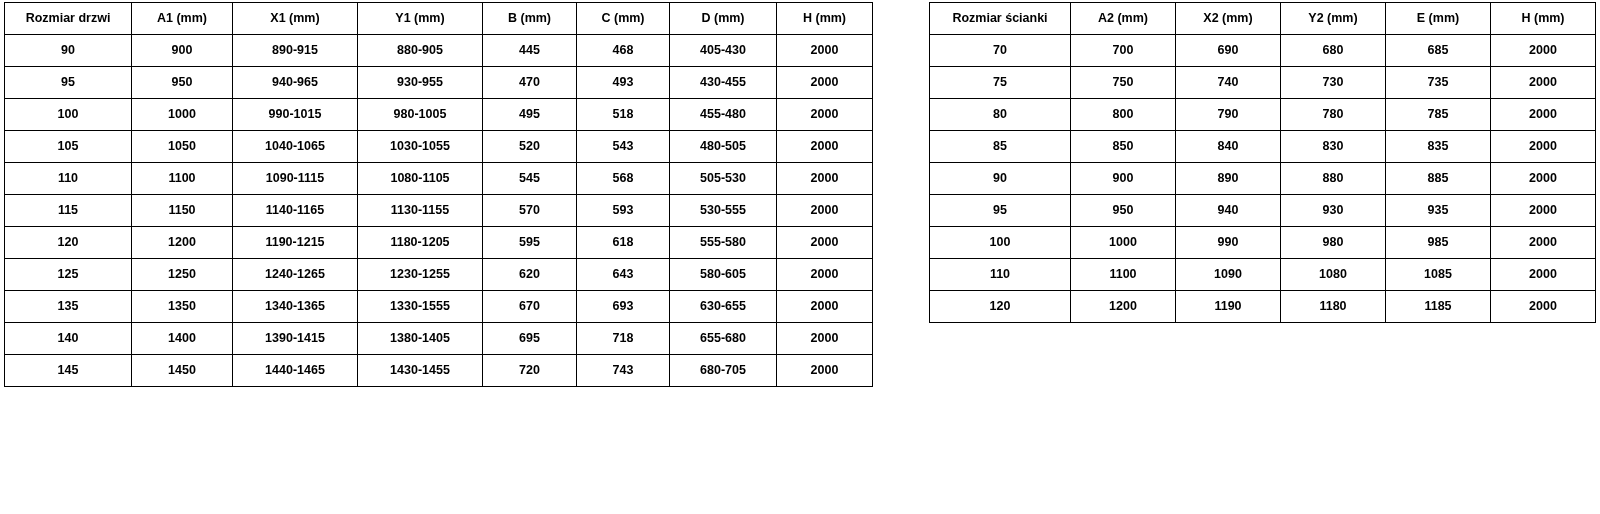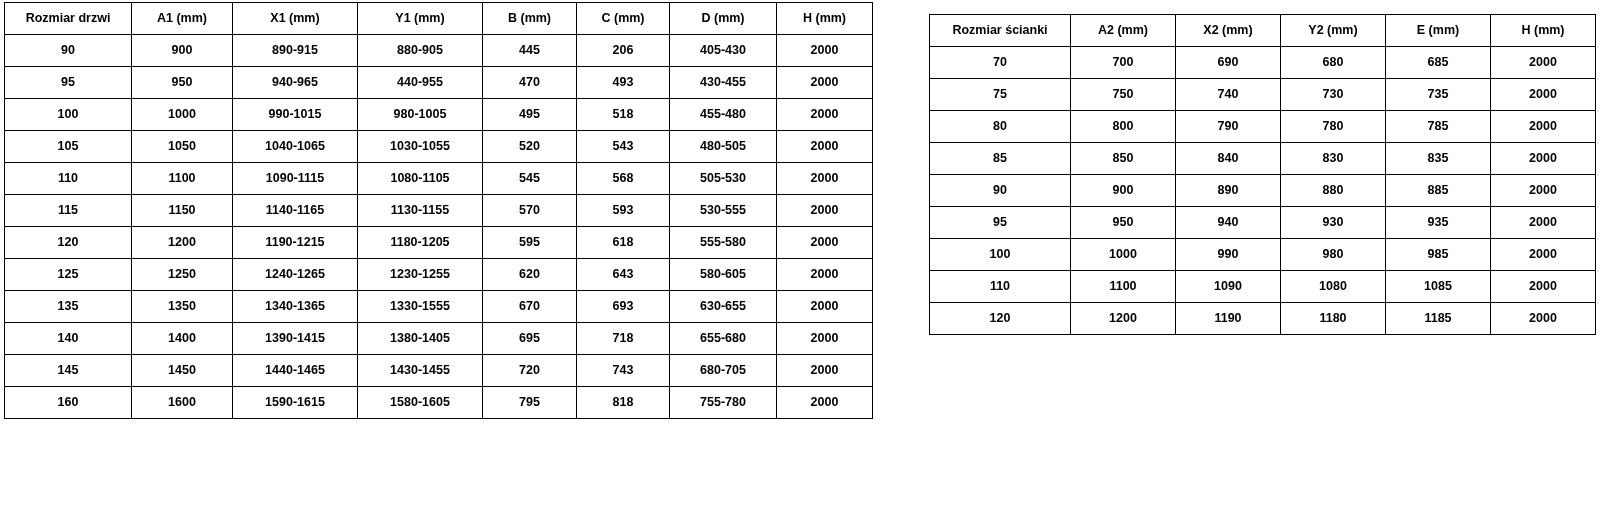--- a/index.html
+++ b/index.html
@@ -17,21 +17,21 @@
   .page {
     position: relative;
     width: 1600px;
     height: 514px;
   }
   .table-wrap {
     position: absolute;
     top: 0;
   }
   #doors-wrap { left: 4px; top: 2px; }
-  #walls-wrap { left: 929px; top: 14px; }
+  #walls-wrap { left: 929px; top: 2px; }
 
   table.data-table {
     border-collapse: collapse;
     table-layout: fixed;
   }
   table.data-table td,
   table.data-table th {
     border: 1px solid #000000;
     text-align: center;
     vertical-align: middle;
@@ -96,29 +96,29 @@
           <th>H (mm)</th>
         </tr>
       </thead>
       <tbody>
         <tr>
           <td>90</td>
           <td>900</td>
           <td>890-915</td>
           <td>880-905</td>
           <td>445</td>
-          <td>206</td>
+          <td>468</td>
           <td>405-430</td>
           <td>2000</td>
         </tr>
         <tr>
           <td>95</td>
           <td>950</td>
           <td>940-965</td>
-          <td>440-955</td>
+          <td>930-955</td>
           <td>470</td>
           <td>493</td>
           <td>430-455</td>
           <td>2000</td>
         </tr>
         <tr>
           <td>100</td>
           <td>1000</td>
           <td>990-1015</td>
           <td>980-1005</td>
@@ -198,30 +198,20 @@
           <td>2000</td>
         </tr>
         <tr>
           <td>145</td>
           <td>1450</td>
           <td>1440-1465</td>
           <td>1430-1455</td>
           <td>720</td>
           <td>743</td>
           <td>680-705</td>
-          <td>2000</td>
-        </tr>
-        <tr>
-          <td>160</td>
-          <td>1600</td>
-          <td>1590-1615</td>
-          <td>1580-1605</td>
-          <td>795</td>
-          <td>818</td>
-          <td>755-780</td>
           <td>2000</td>
         </tr>
       </tbody>
     </table>
   </div>
 
   <div class="table-wrap" id="walls-wrap">
     <table class="data-table" id="walls-table">
       <colgroup>
         <col class="c0">

